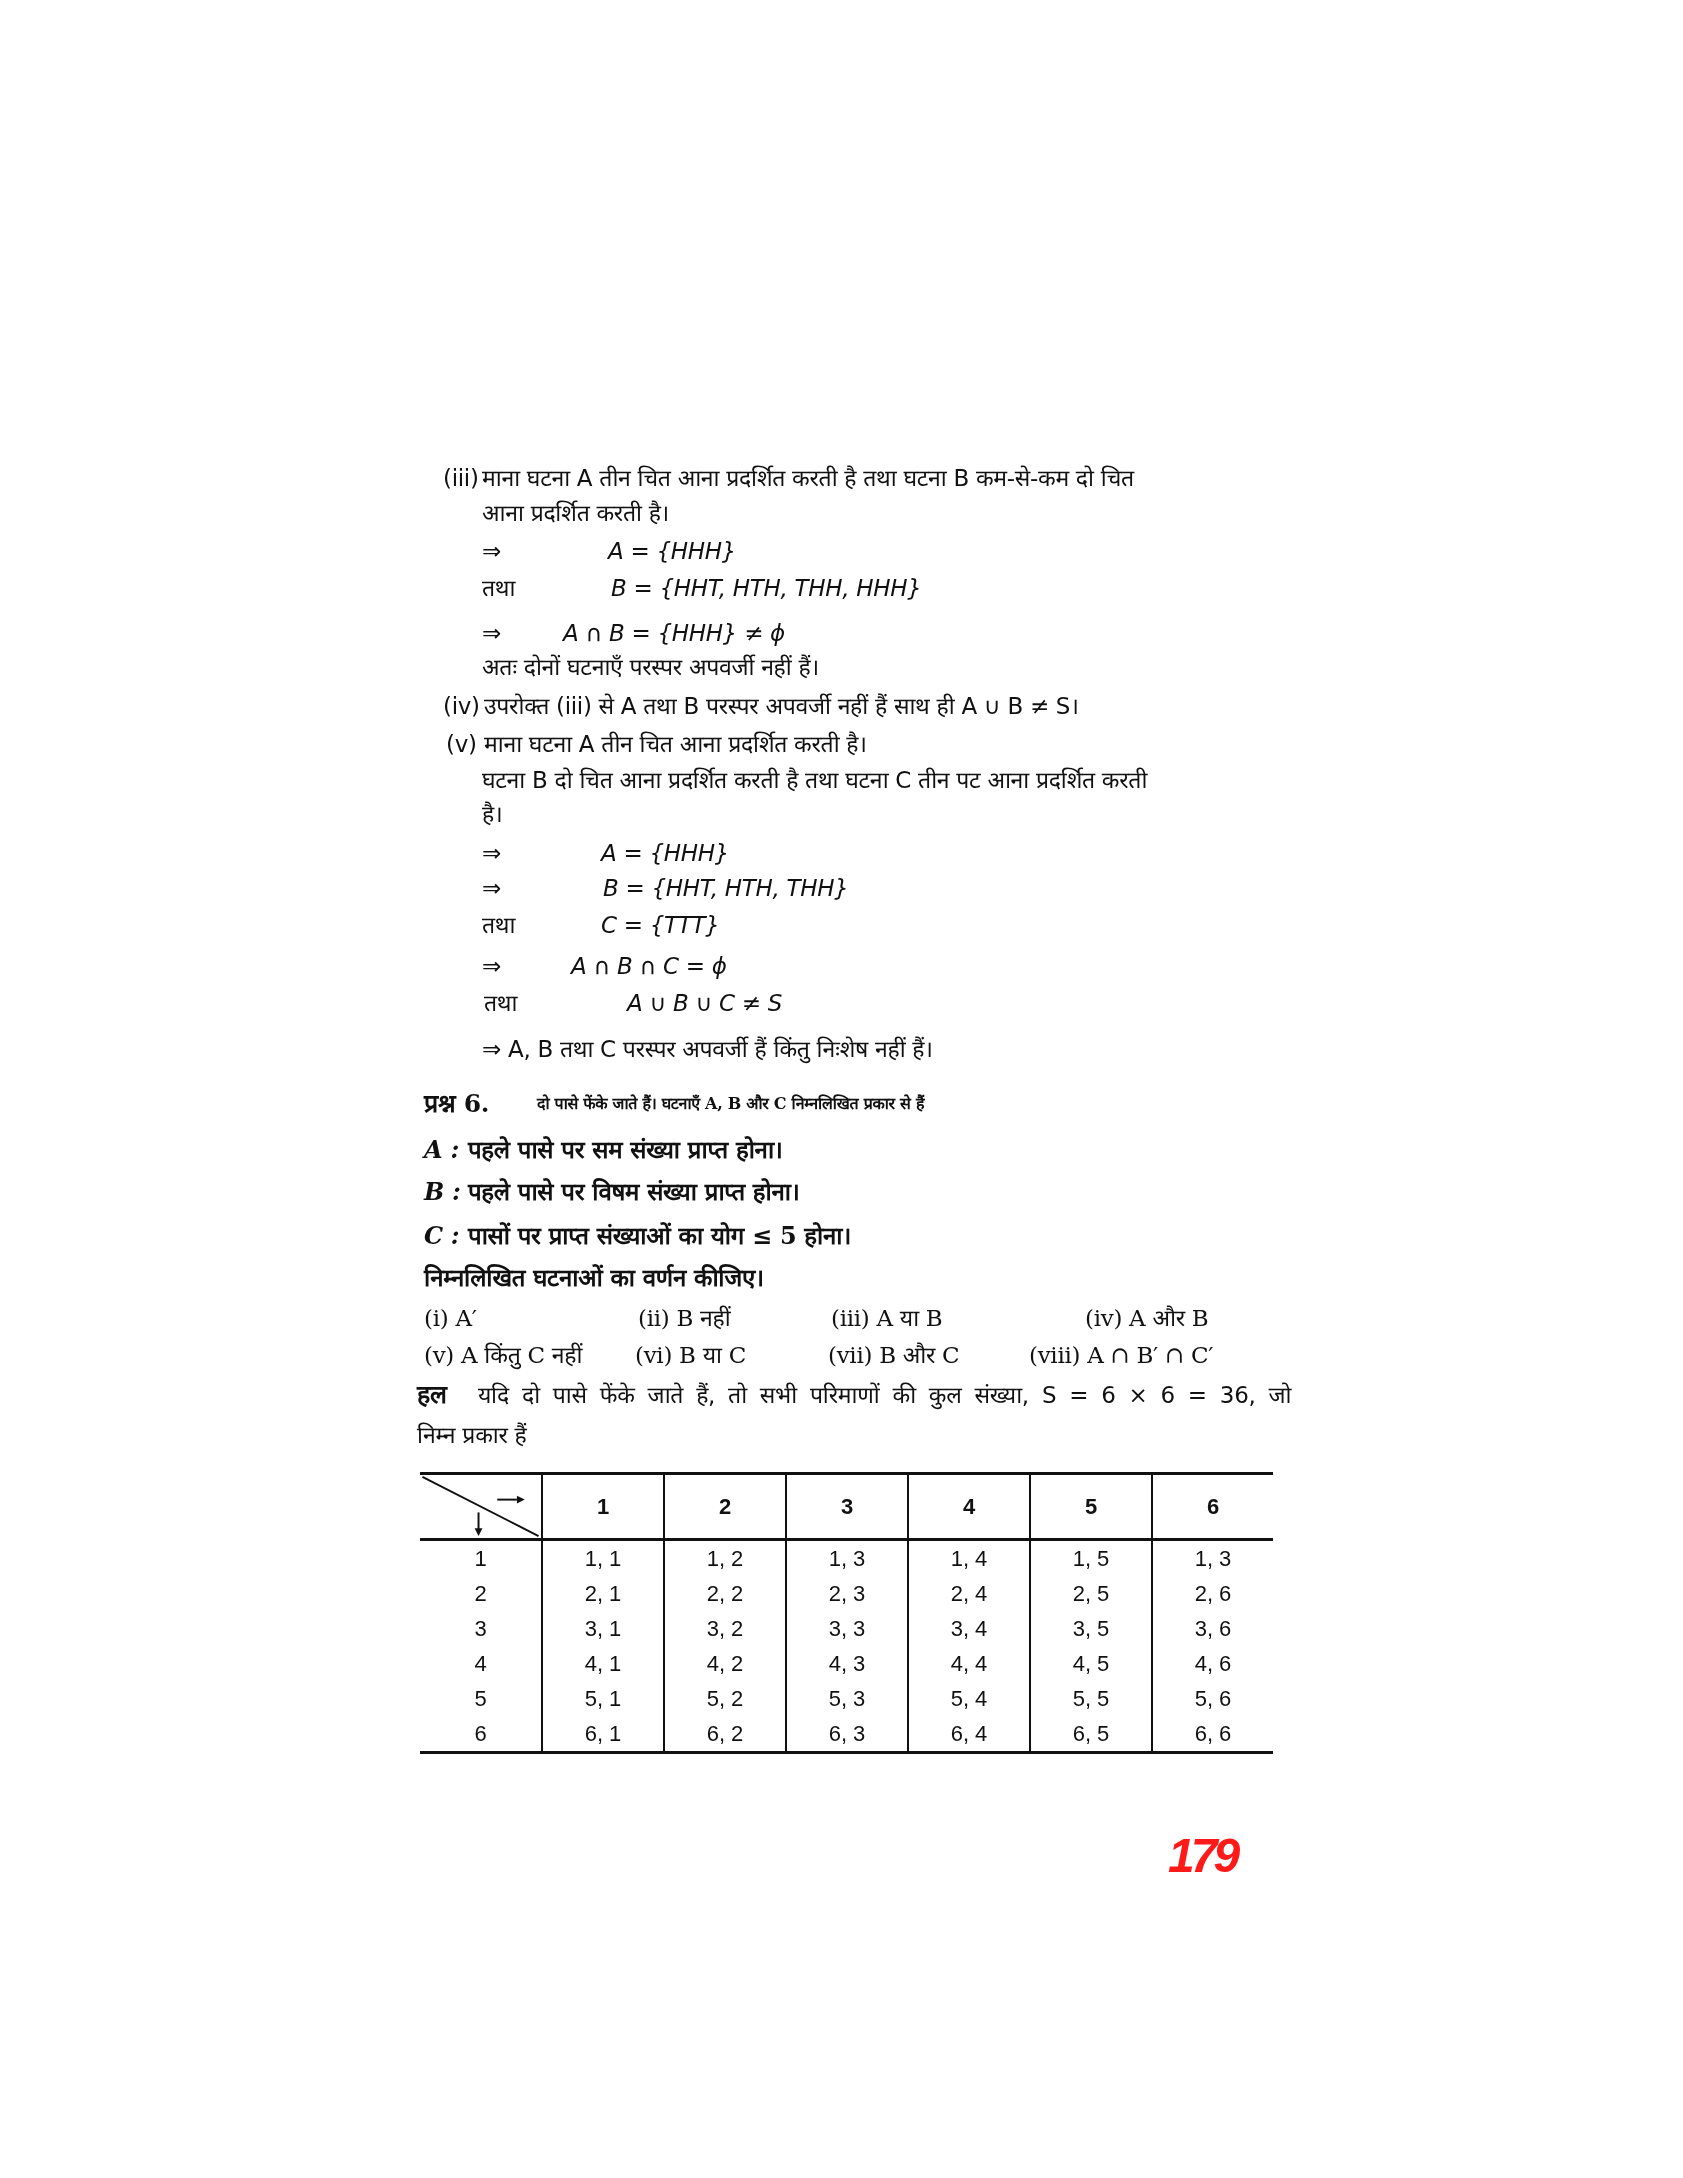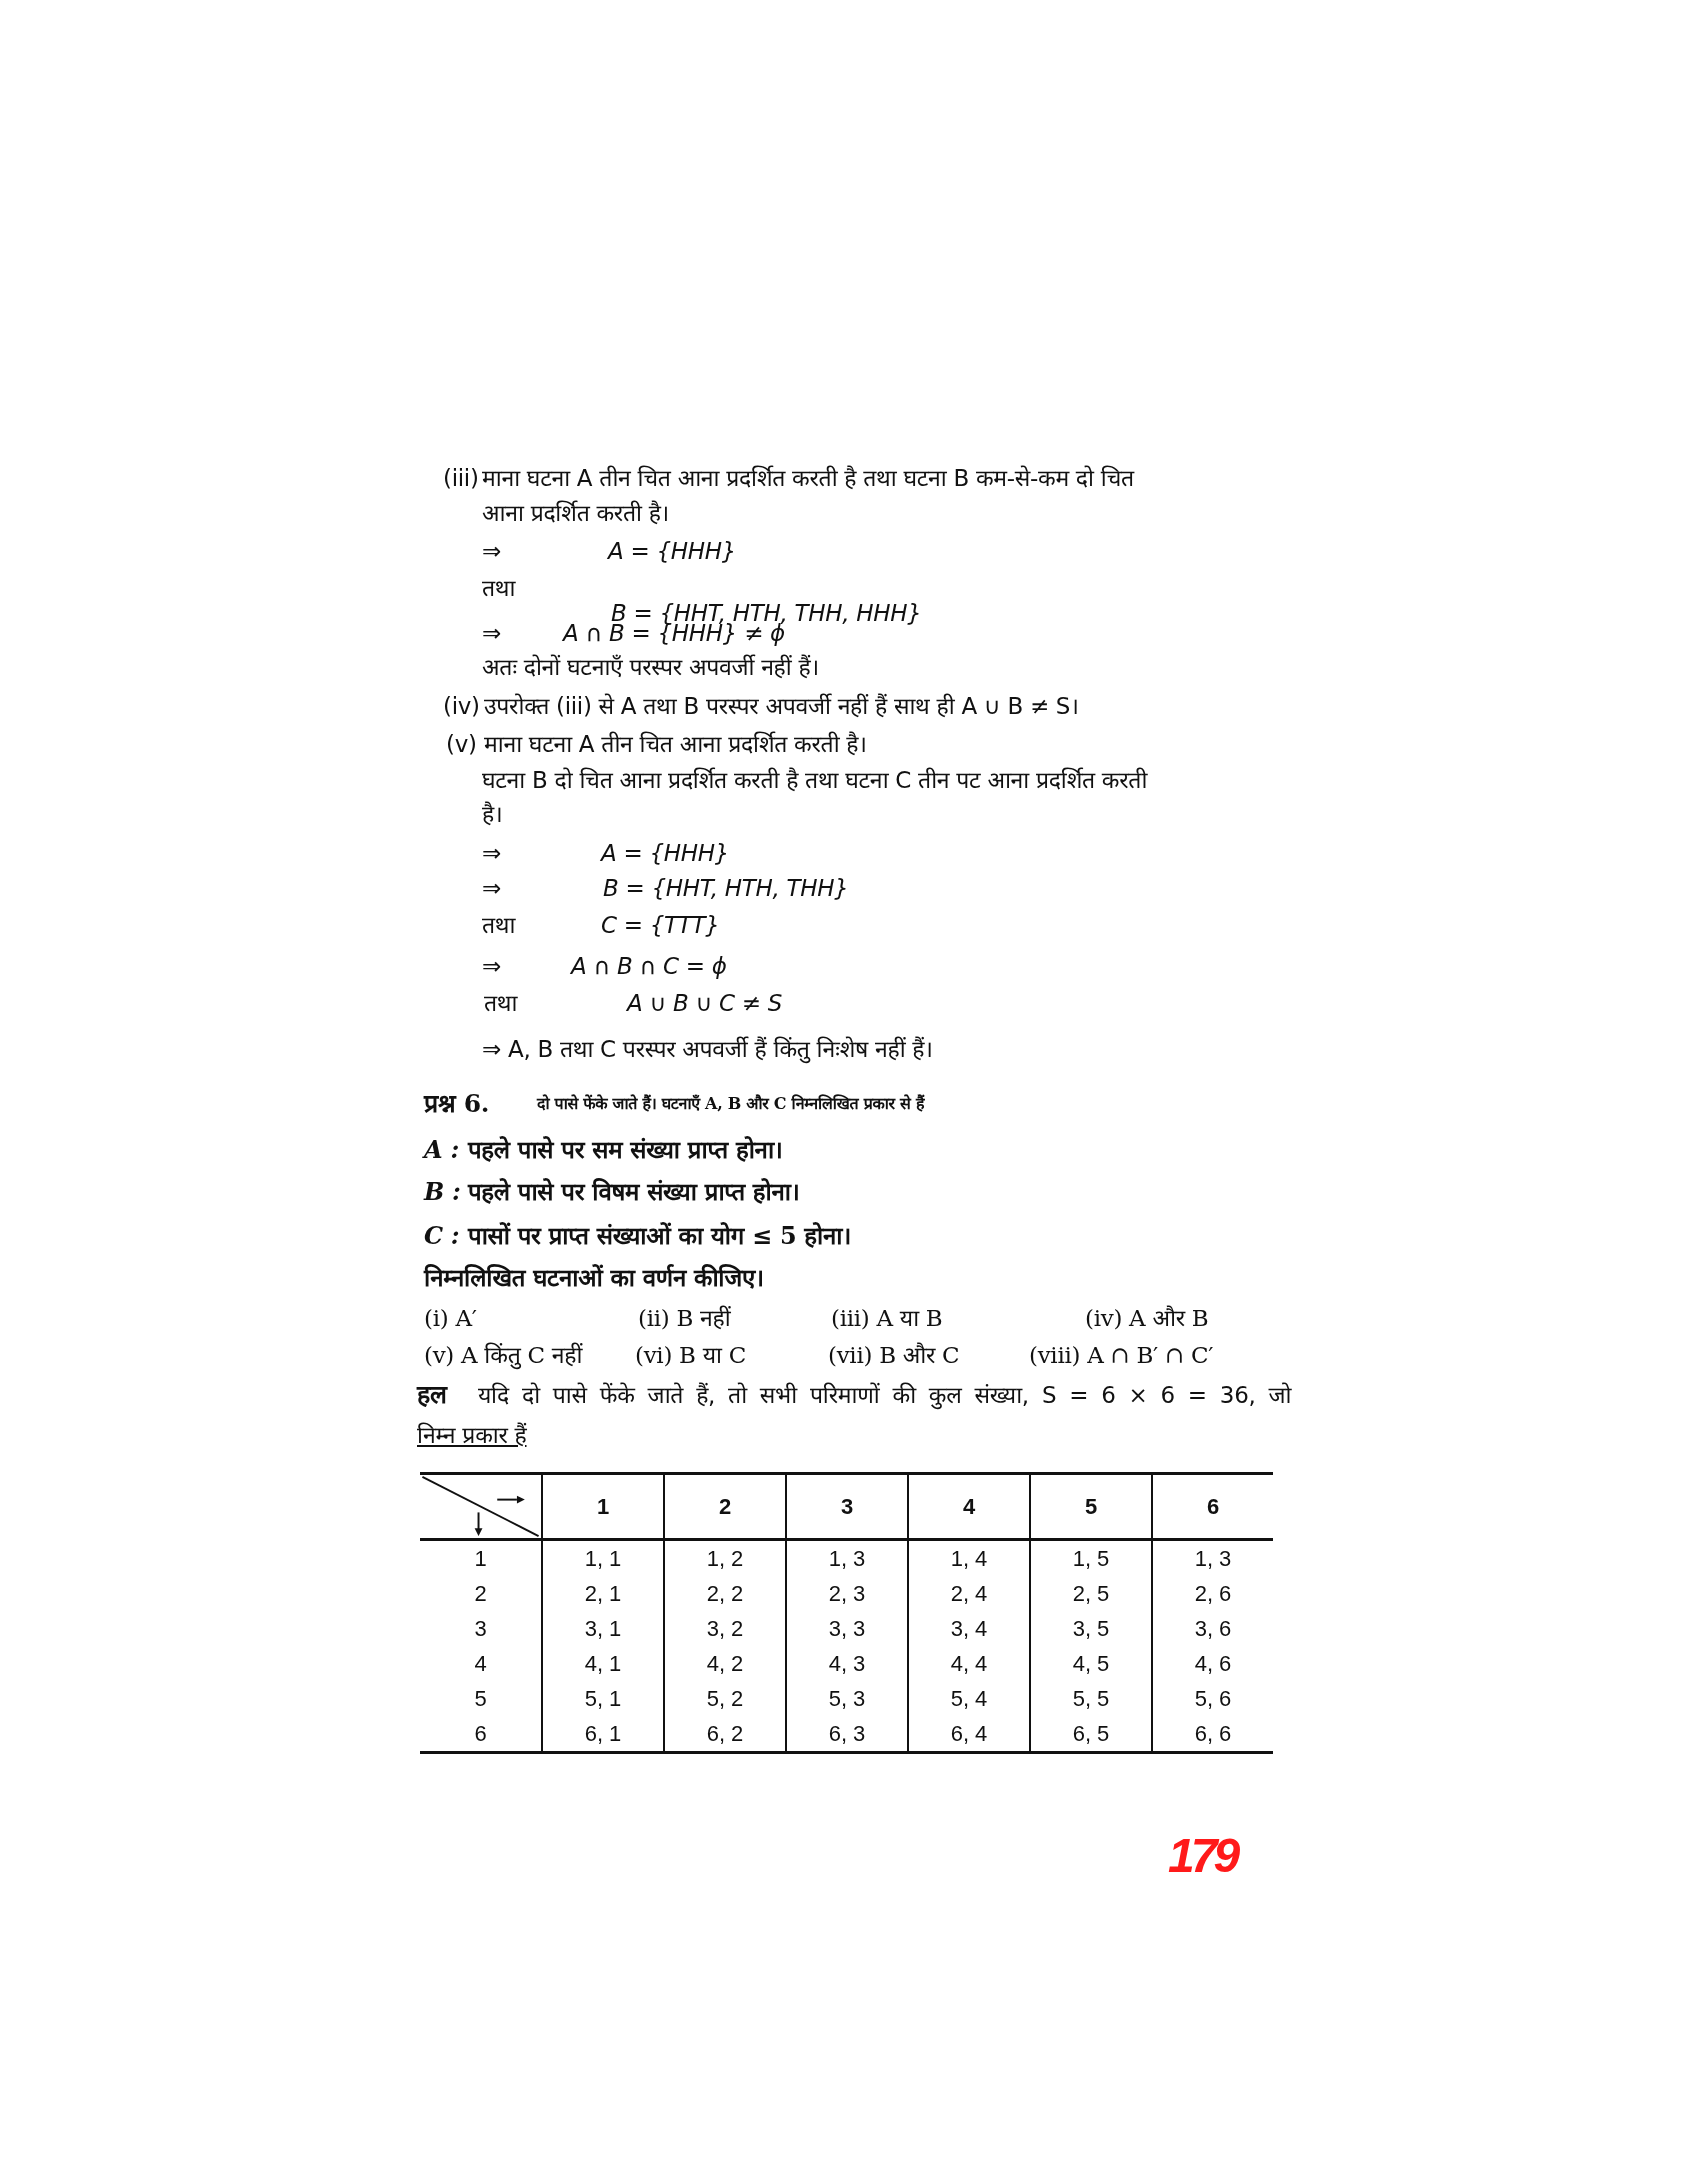--- a/index.html
+++ b/index.html
@@ -25,21 +25,21 @@
 </head>
 <body>
 
 <div>
   <span class="ln" style="left:443px;top:463px;">(iii)</span>
   <span class="ln" style="left:482px;top:463px;">माना घटना A तीन चित आना प्रदर्शित करती है तथा घटना B कम-से-कम दो चित</span>
   <span class="ln" style="left:482px;top:498px;">आना प्रदर्शित करती है।</span>
   <span class="ln" style="left:482px;top:536px;">⇒</span>
   <span class="ln it" style="left:608px;top:536px;">A = {HHH}</span>
   <span class="ln" style="left:482px;top:573px;">तथा</span>
-  <span class="ln it" style="left:611px;top:598px;">B = {HHT, HTH, THH, HHH}</span>
+  <span class="ln it" style="left:611px;top:573px;">B = {HHT, HTH, THH, HHH}</span>
   <span class="ln" style="left:482px;top:618px;">⇒</span>
   <span class="ln it" style="left:563px;top:618px;">A ∩ B = {HHH} ≠ ϕ</span>
   <span class="ln" style="left:482px;top:652px;">अतः दोनों घटनाएँ परस्पर अपवर्जी नहीं हैं।</span>
 </div>
 
 <div>
   <span class="ln" style="left:443px;top:691px;">(iv)</span>
   <span class="ln" style="left:484px;top:691px;">उपरोक्त (iii) से A तथा B परस्पर अपवर्जी नहीं हैं साथ ही A ∪ B ≠ S।</span>
 </div>
 
@@ -80,21 +80,21 @@
   <span class="ln serif" style="left:1076px;top:1303px;font-size:23px;">(iv) A और B</span>
   <span class="ln serif" style="left:415px;top:1340px;font-size:23px;">(v) A किंतु C नहीं</span>
   <span class="ln serif" style="left:626px;top:1340px;font-size:23px;">(vi) B या C</span>
   <span class="ln serif" style="left:819px;top:1340px;font-size:23px;">(vii) B और C</span>
   <span class="ln serif" style="left:1020px;top:1340px;font-size:23px;">(viii) A ∩ B′ ∩ C′</span>
 </div>
 
 <div>
   <span class="ln b" style="left:417px;top:1380px;font-size:25px;">हल</span>
   <span class="ln" style="left:478px;top:1380px;word-spacing:6px;">यदि दो पासे फेंके जाते हैं, तो सभी परिमाणों की कुल संख्या, S = 6 × 6 = 36, जो</span>
-  <span class="ln" style="left:417px;top:1420px;text-decoration:underline;">निम्न प्रकार हैं</span>
+  <span class="ln" style="left:417px;top:1420px;">निम्न प्रकार हैं</span>
 </div>
 
 <table class="dice">
   <thead>
     <tr>
       <th class="stub">
         <svg class="diag" viewBox="0 0 122 64">
           <line x1="2" y1="2" x2="120" y2="62" stroke="#111" stroke-width="2"></line>
           <line x1="78" y1="25" x2="98" y2="25" stroke="#111" stroke-width="2"></line>
           <polygon points="98,21 106,25 98,29" fill="#111"></polygon>

